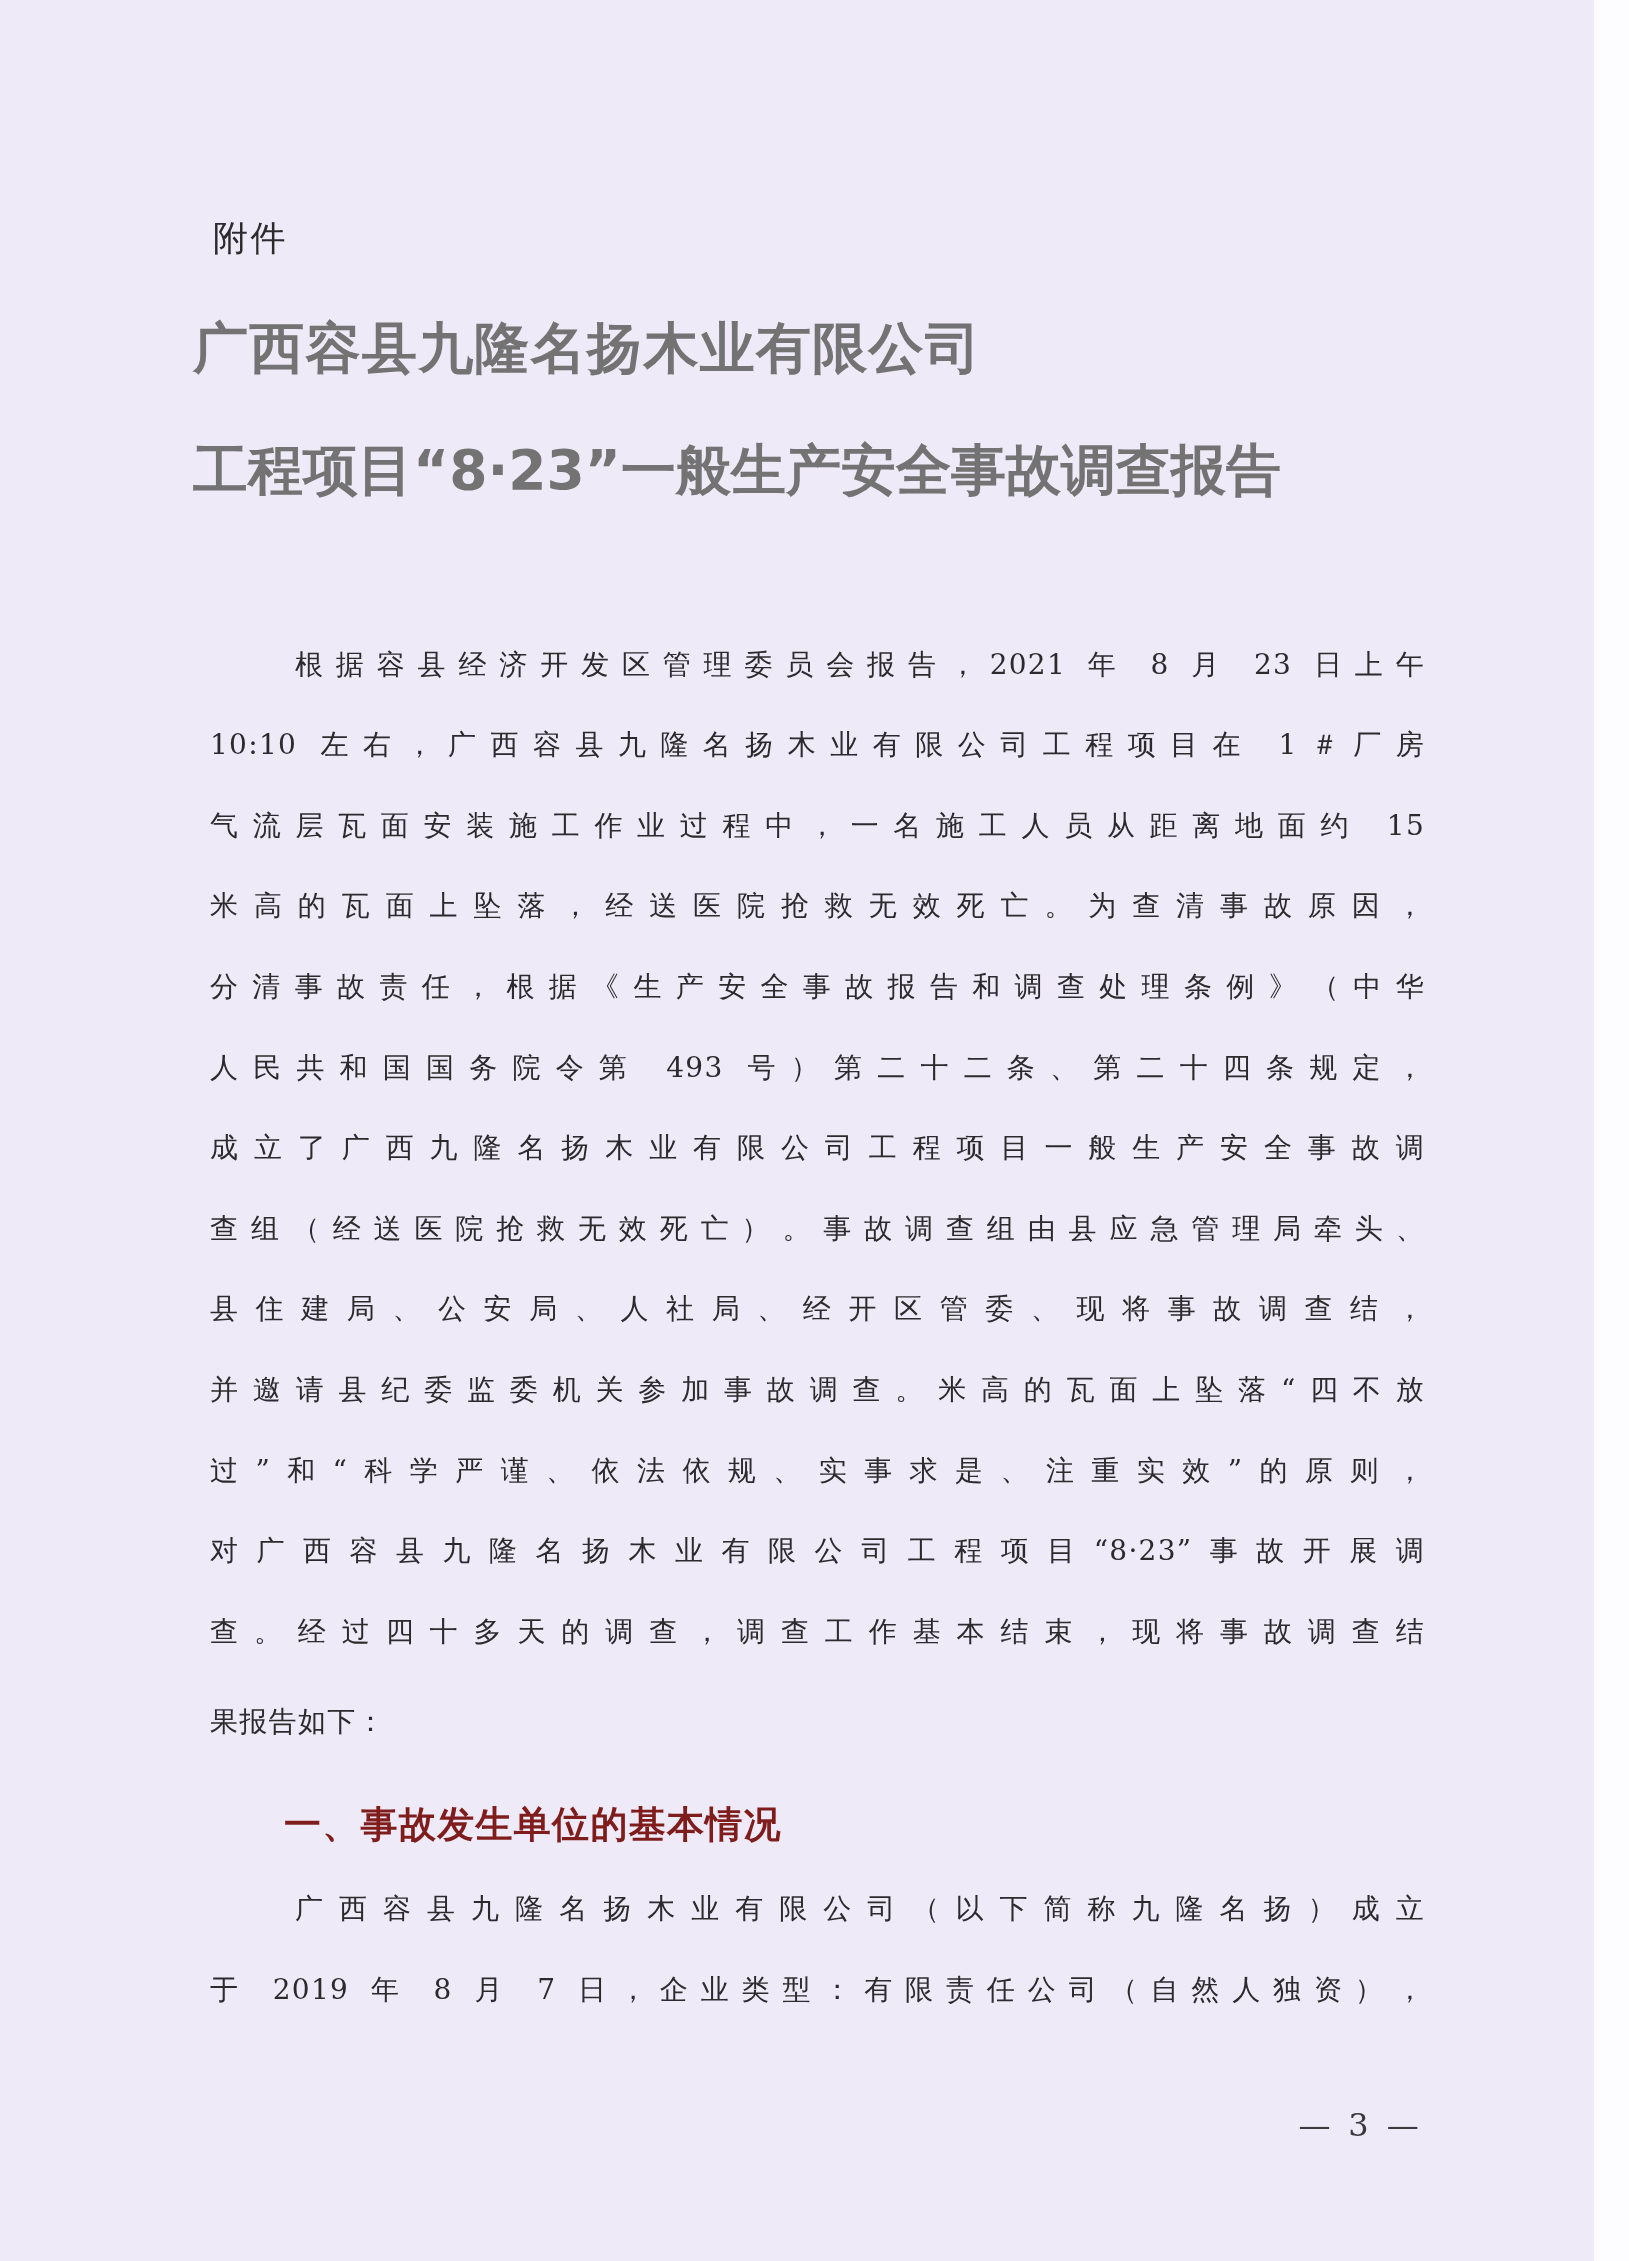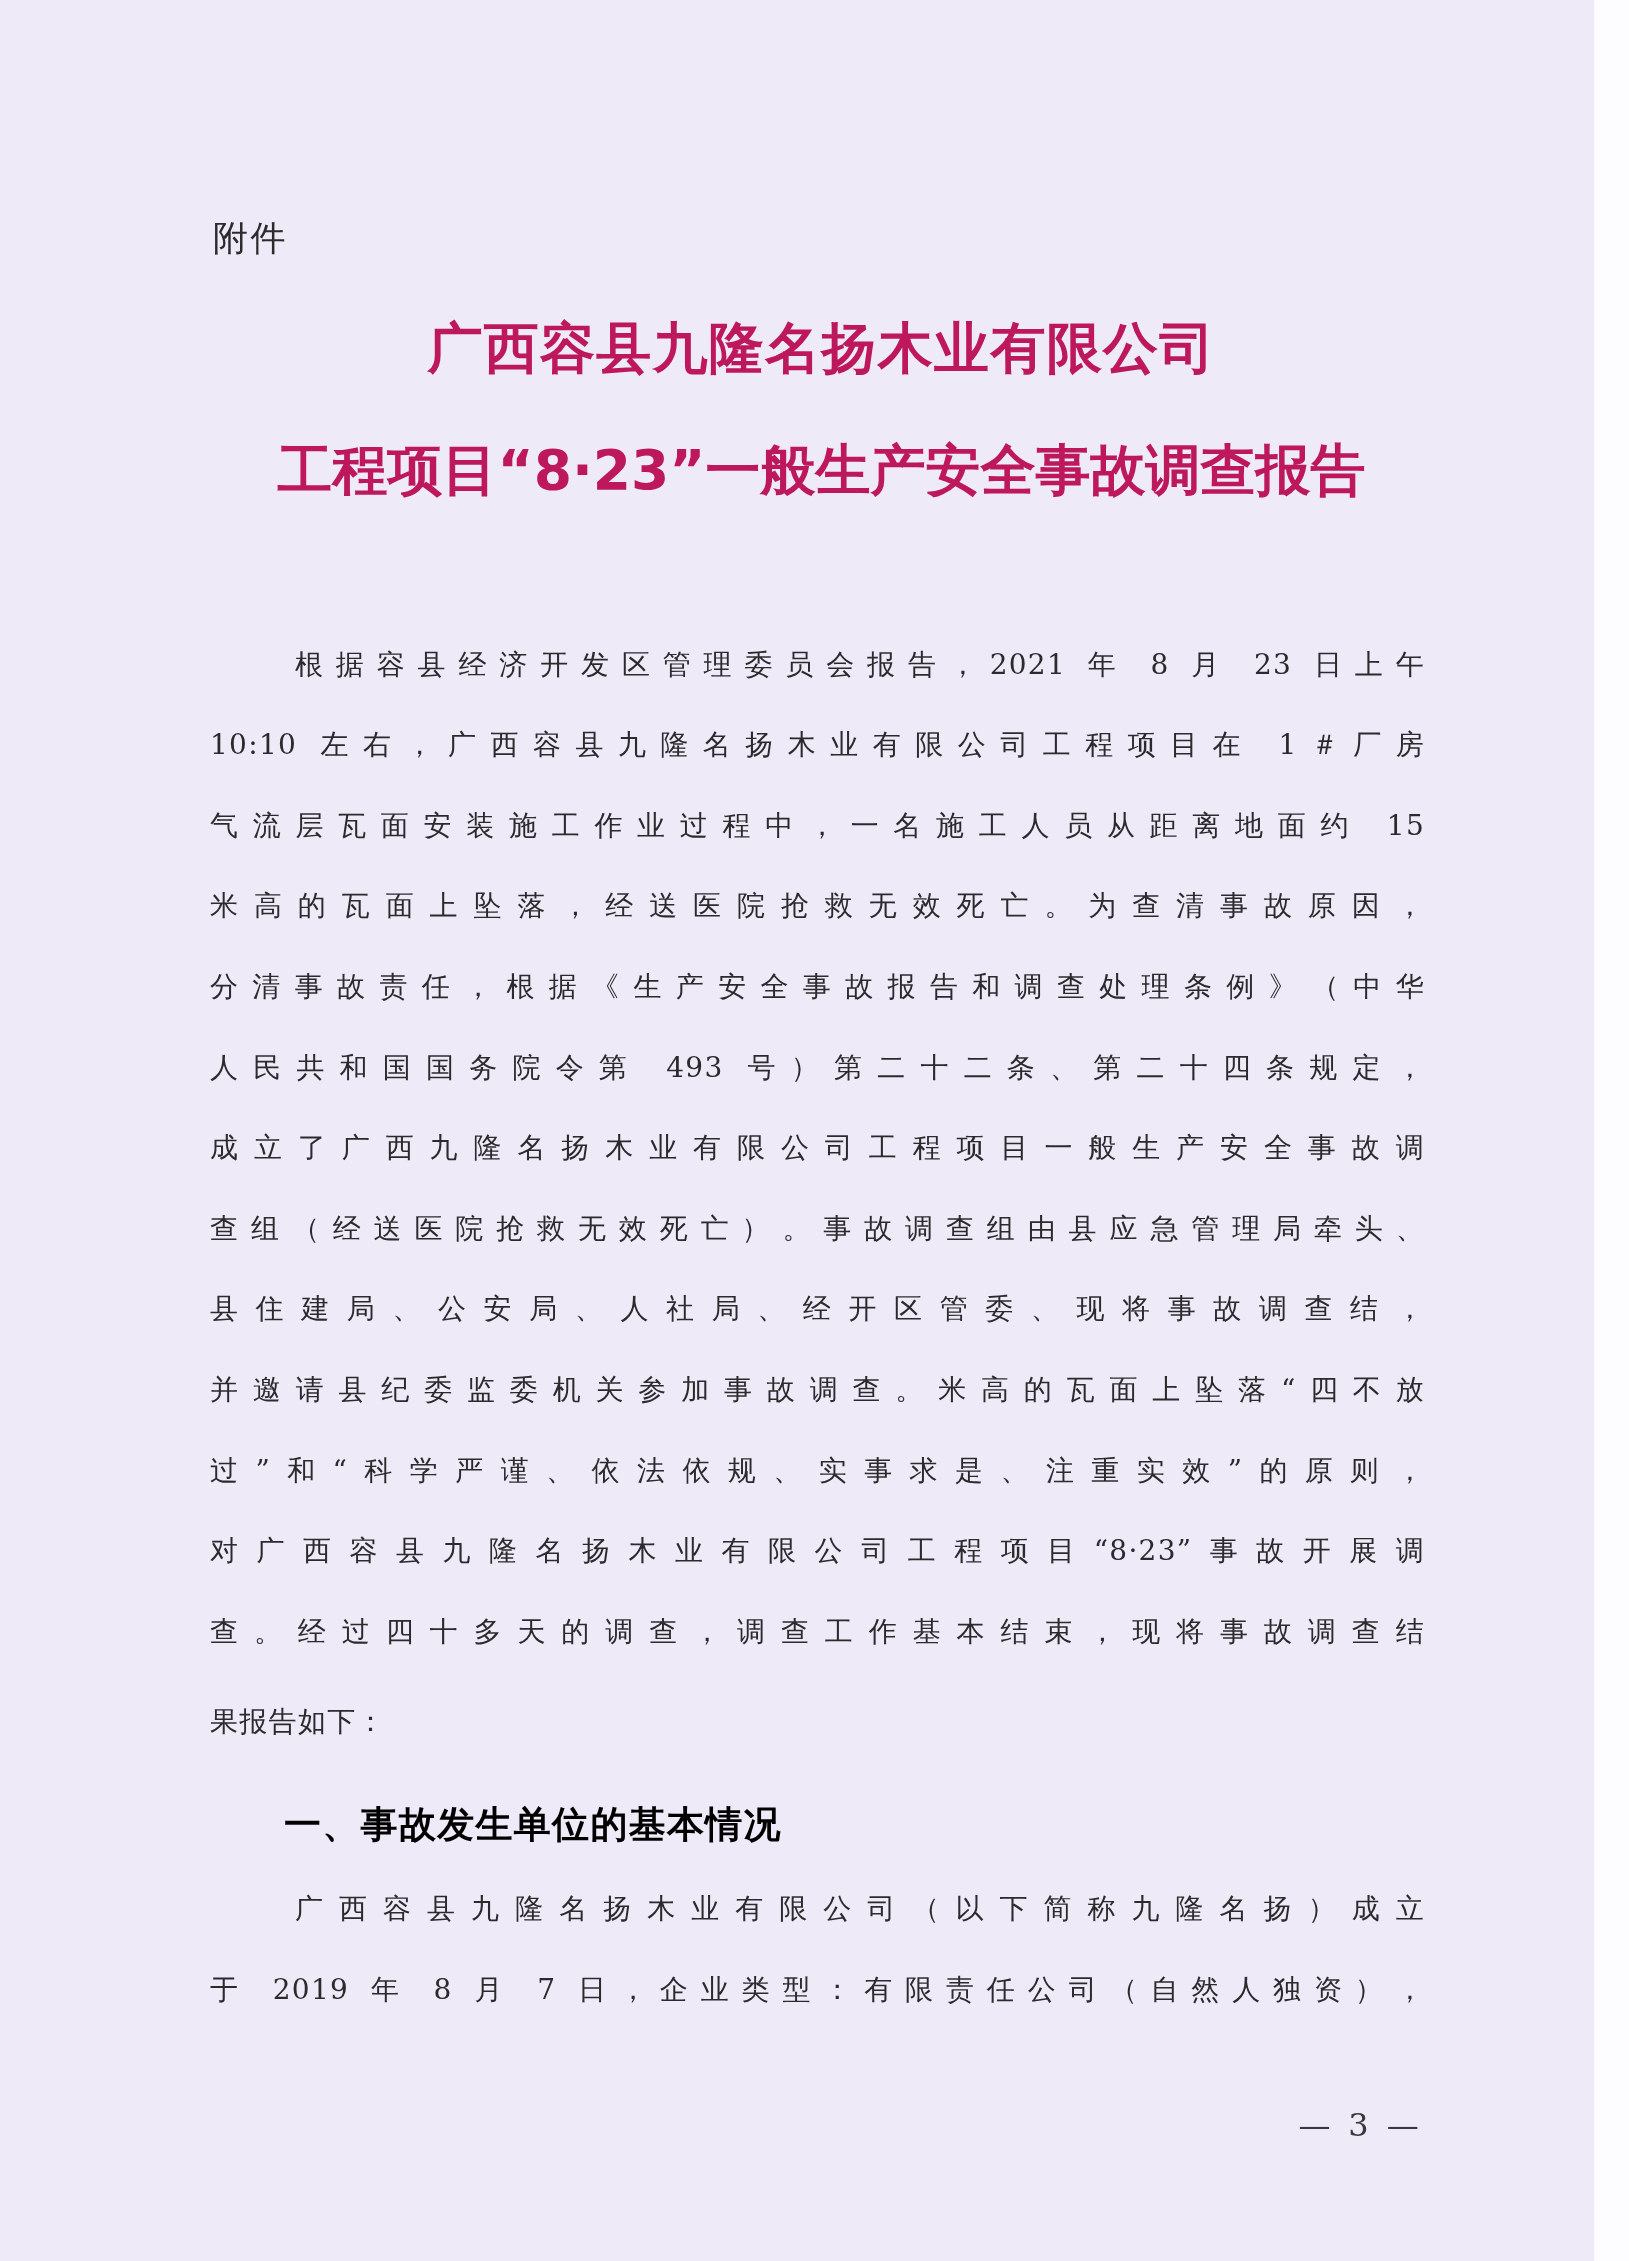--- a/index.html
+++ b/index.html
@@ -16,40 +16,40 @@
   .paper-edge {
     position: absolute; left: 1594px; top: 0; width: 36px; height: 2261px;
     background: #fdfcff;
   }
   .attachment {
     position: absolute; left: 213px; top: 218px;
     font-family: "DejaVu Sans", "Liberation Sans", sans-serif;
     font-size: 35px; letter-spacing: 2.6px; line-height: 41px;
   }
   .title {
-    position: absolute; left: 193px; width: 1257px; text-align: center;
+    position: absolute; left: 193px; width: 1257px; 
     font-family: "DejaVu Sans", "Liberation Sans", sans-serif;
-    font-weight: bold; font-size: 55px; line-height: 64px; color: #be185d;
+    font-weight: bold; font-size: 55px; line-height: 64px; color: #737373;
     white-space: nowrap;
   }
   .title.l1 { top: 316px; letter-spacing: 1.3px; }
   .title.l2 { top: 438px; letter-spacing: 0px; }
   .body-line {
     position: absolute; left: 210px; width: 1215px;
     font-size: 28px; line-height: 45px; white-space: nowrap;
     text-align: justify; text-align-last: justify;
     letter-spacing: 1.3px;
   }
   .body-line.indent { left: 295px; width: 1130px; }
   .body-line.last { text-align-last: left; margin-top: 10px; }
   .heading {
     position: absolute; left: 284px; top: 1802px;
     font-family: Liberation Sans, sans-serif;
     font-weight: bold; font-size: 37px; line-height: 45px; letter-spacing: 1.3px;
-    color: #000000;
+    color: #7f1d1d;
   }
   .page-number {
     position: absolute; left: 1296px; top: 2103px; width: 129px; text-align: center;
     font-size: 32px; line-height: 45px; letter-spacing: 3.9px; color: #3a3a3c;
   }
 </style>
 </head>
 <body>
 
 <div class="paper"></div>

